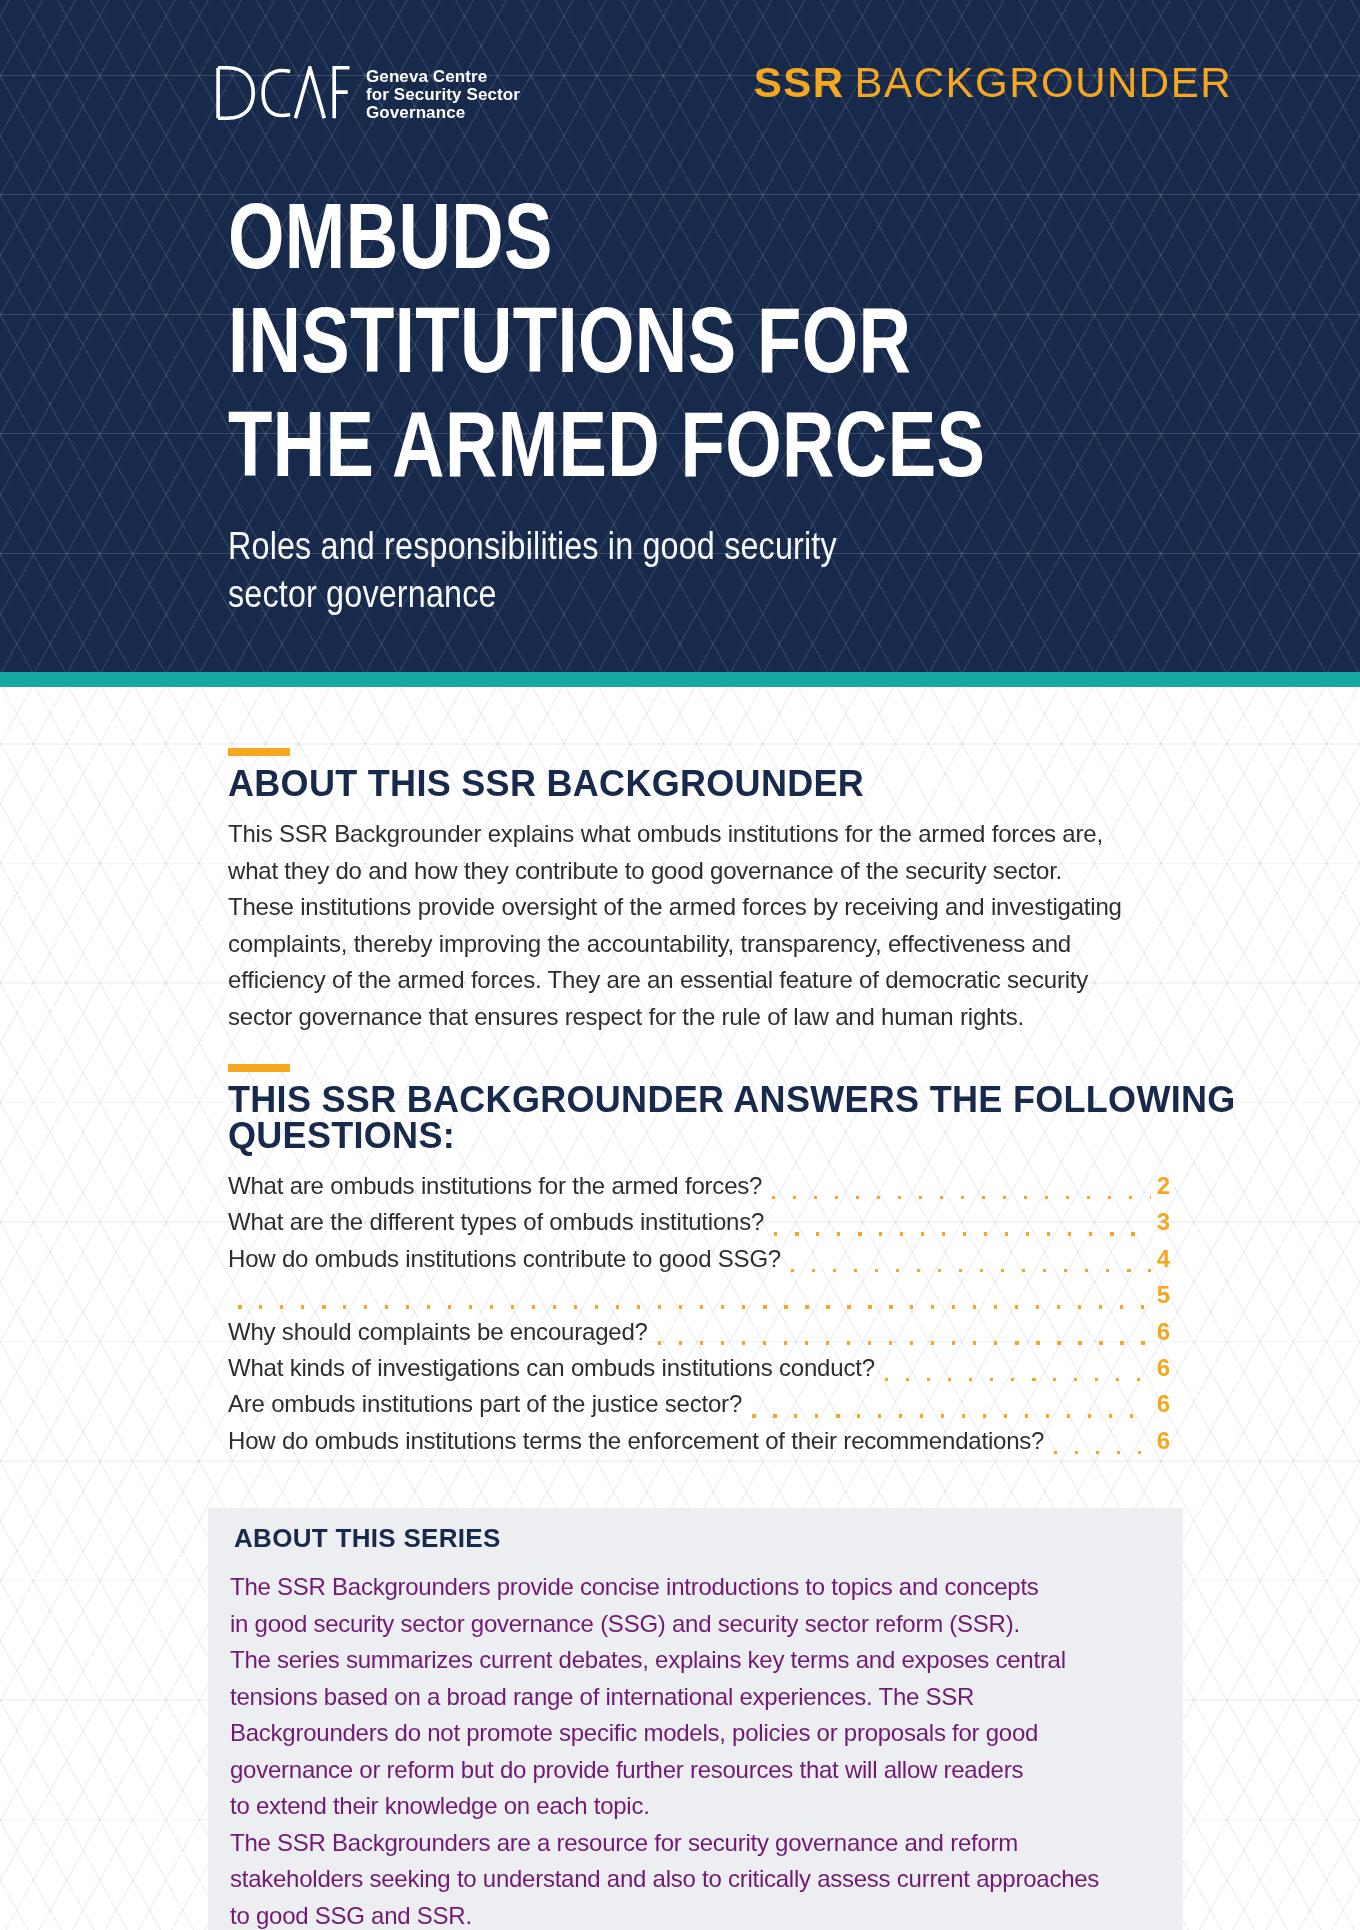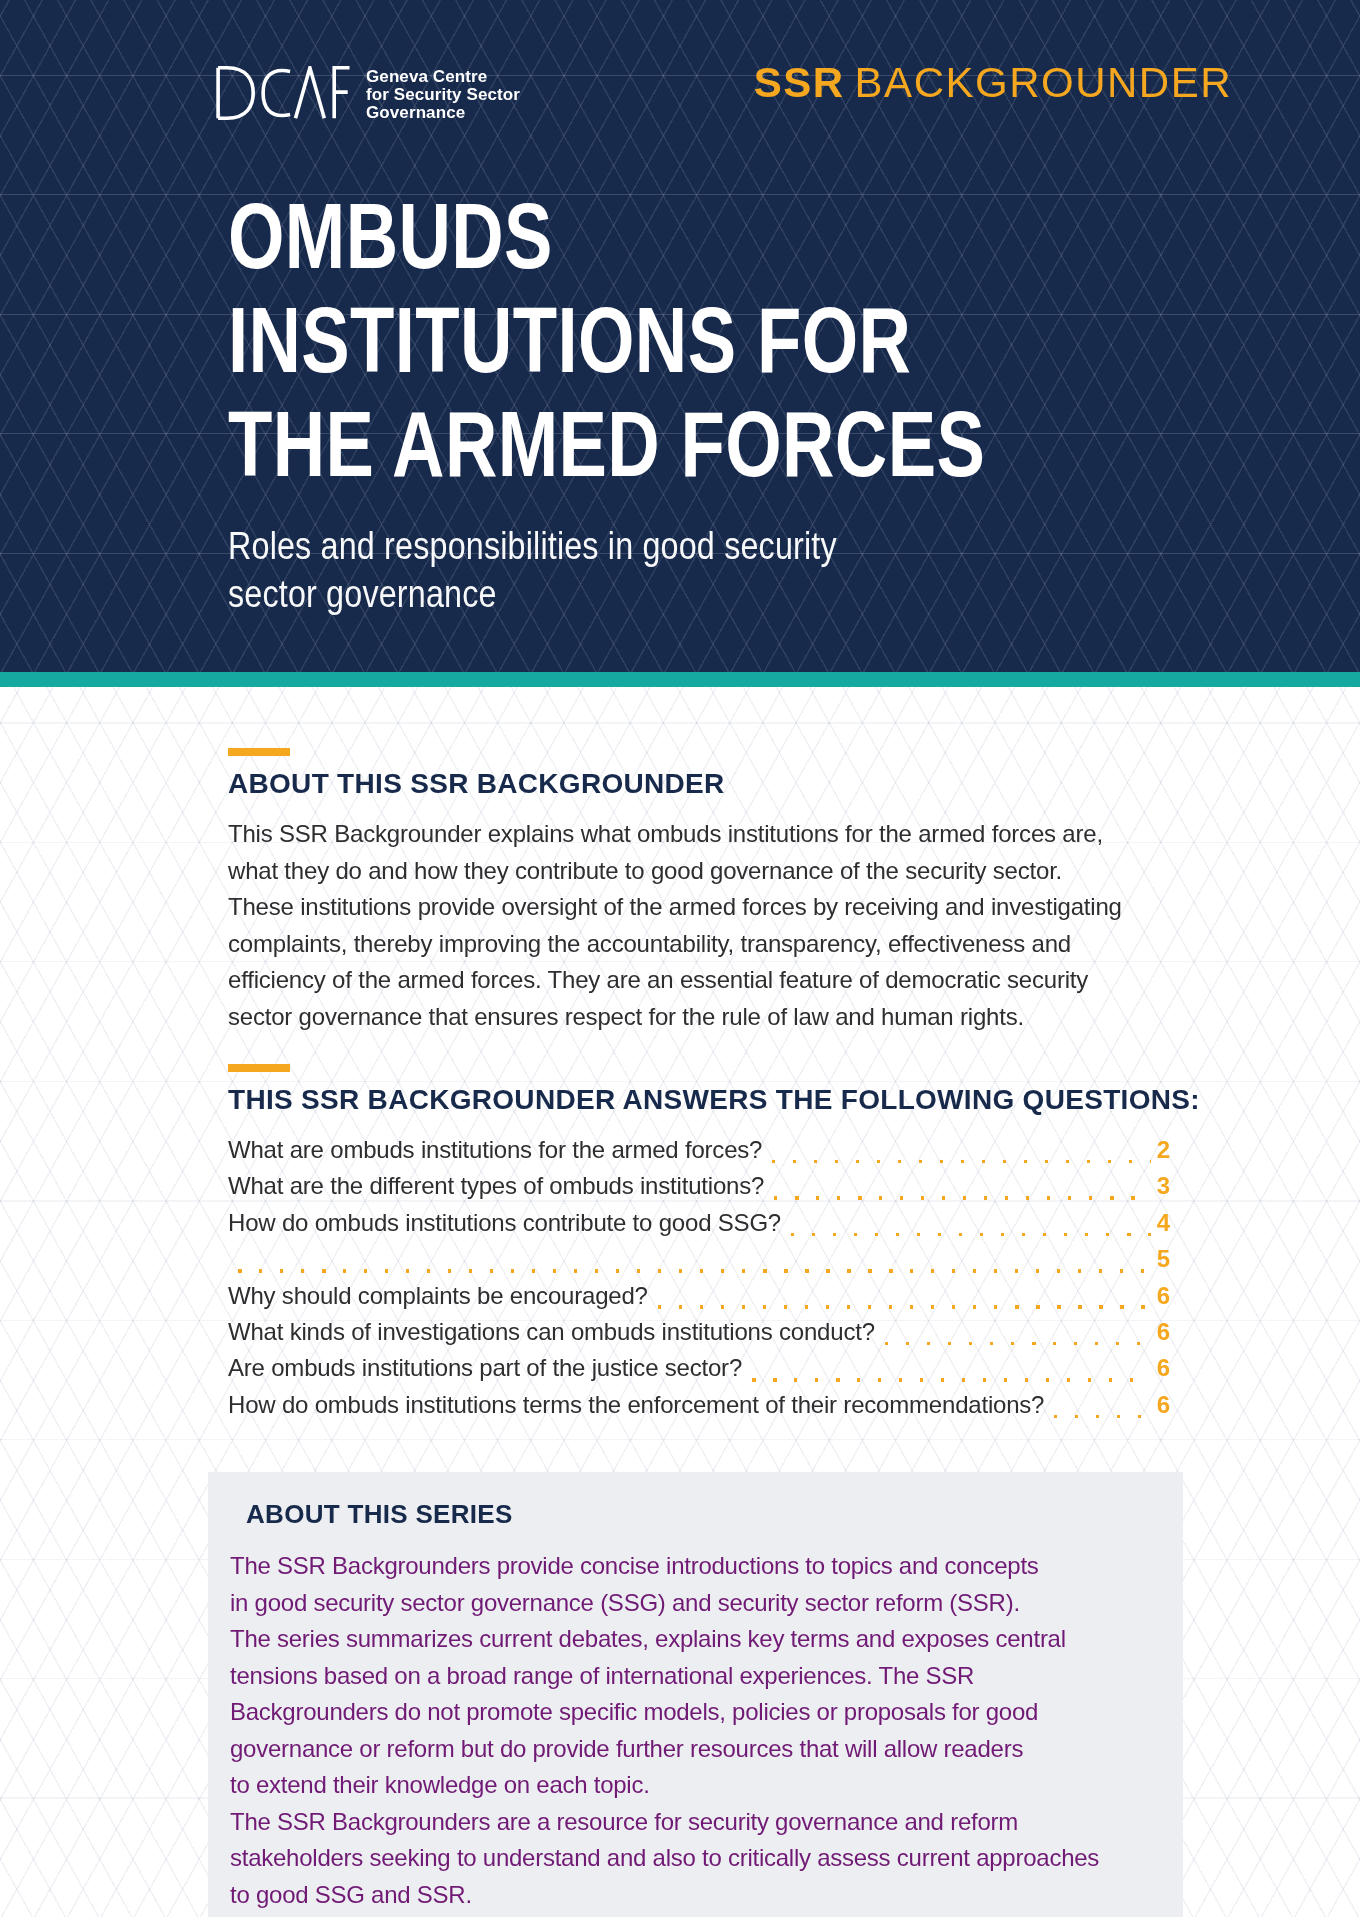--- a/index.html
+++ b/index.html
@@ -55,42 +55,42 @@
     background-color:#ffffff;
     background-image:
       repeating-linear-gradient(0deg, transparent 0 118px, rgba(45,65,115,0.055) 118px 119.5px),
       repeating-linear-gradient(61deg, transparent 0 27.5px, rgba(45,65,115,0.07) 27.5px 29px),
       repeating-linear-gradient(-61deg, transparent 0 27.5px, rgba(45,65,115,0.07) 27.5px 29px);
     padding-top:61px;
   }
   .accent-bar{width:62px;height:8px;background:var(--accent,#F5A81F);margin:0 0 10px 228px;}
   .section-heading{
     margin:0 0 0 228px;color:var(--navy,#182A4B);
-    font-size:28px;line-height:36px;font-weight:bold;letter-spacing:0.3px;
+    font-size:36px;line-height:36px;font-weight:bold;letter-spacing:0.3px;
   }
   .body-para{
     margin:14px 0 0 228px;width:965px;color:#2E2E30;
     font-size:24px;line-height:36.5px;letter-spacing:-0.2px;white-space:pre-line;
   }
   .questions-section{margin-top:29px;}
   .toc{margin:18px 0 0 228px;width:942px;list-style:none;padding:0;}
   .toc-row{display:flex;align-items:baseline;height:36.4px;font-size:24px;color:#2E2E30;letter-spacing:-0.2px;}
   .toc-label{white-space:nowrap;}
   .toc-dots{
     flex:1 1 auto;min-width:28px;height:3.5px;align-self:flex-end;margin:0 6px 9px 10px;
     background-image:repeating-linear-gradient(90deg, var(--accent,#F5A81F) 0 3.5px, transparent 3.5px 21px);
   }
   .toc-page{font-weight:bold;color:var(--accent,#F5A81F);white-space:nowrap;}
 
   .series-box{
     margin:45px 0 0 208px;width:975px;box-sizing:border-box;
     background:#EDEEF2;padding:8px 18px 4px 22px;
   }
   .series-heading{
-    margin:16px;color:var(--navy,#182A4B);font-size:26px;line-height:36px;font-weight:bold;letter-spacing:0.3px;
+    margin:4px;color:var(--navy,#182A4B);font-size:26px;line-height:36px;font-weight:bold;letter-spacing:0.3px;
   }
   .series-para{
     margin:13px 0 0 0;color:#701a75;font-size:24px;line-height:36.5px;
     letter-spacing:-0.25px;white-space:pre-line;
   }
 </style>
 </head>
 <body style="--navy: #182A4B; --accent: #F5A81F; --teal: #15A9A1;">
 
 <div class="page">

